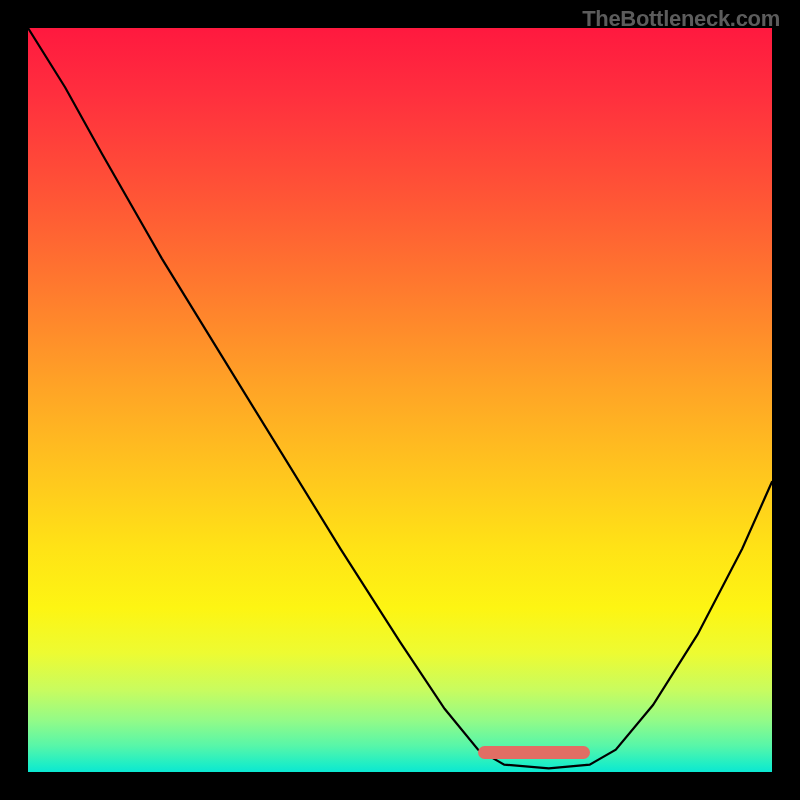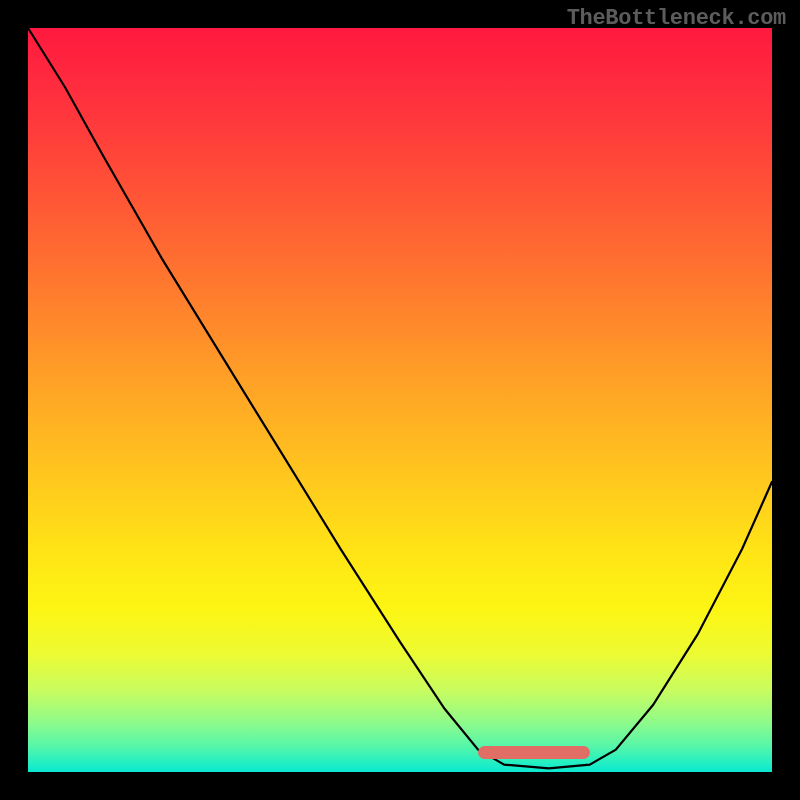--- a/index.html
+++ b/index.html
@@ -6,22 +6,22 @@
   html, body { width: 800px; height: 800px; overflow: hidden; background: #000; }
   .container {
     width: 800px;
     height: 800px;
     position: relative;
     background: #000;
   }
   .watermark {
     position: absolute;
     top: 6px;
-    right: 14px;
-    font-family: Liberation Mono, monospace;
+    right: 20px;
+    font-family: Liberation Sans, sans-serif;
     font-size: 22px;
     font-weight: bold;
     color: #5c5c5c;
     z-index: 5;
     letter-spacing: -0.3px;
   }
   .plot {
     position: absolute;
     left: 28px;
     top: 28px;

